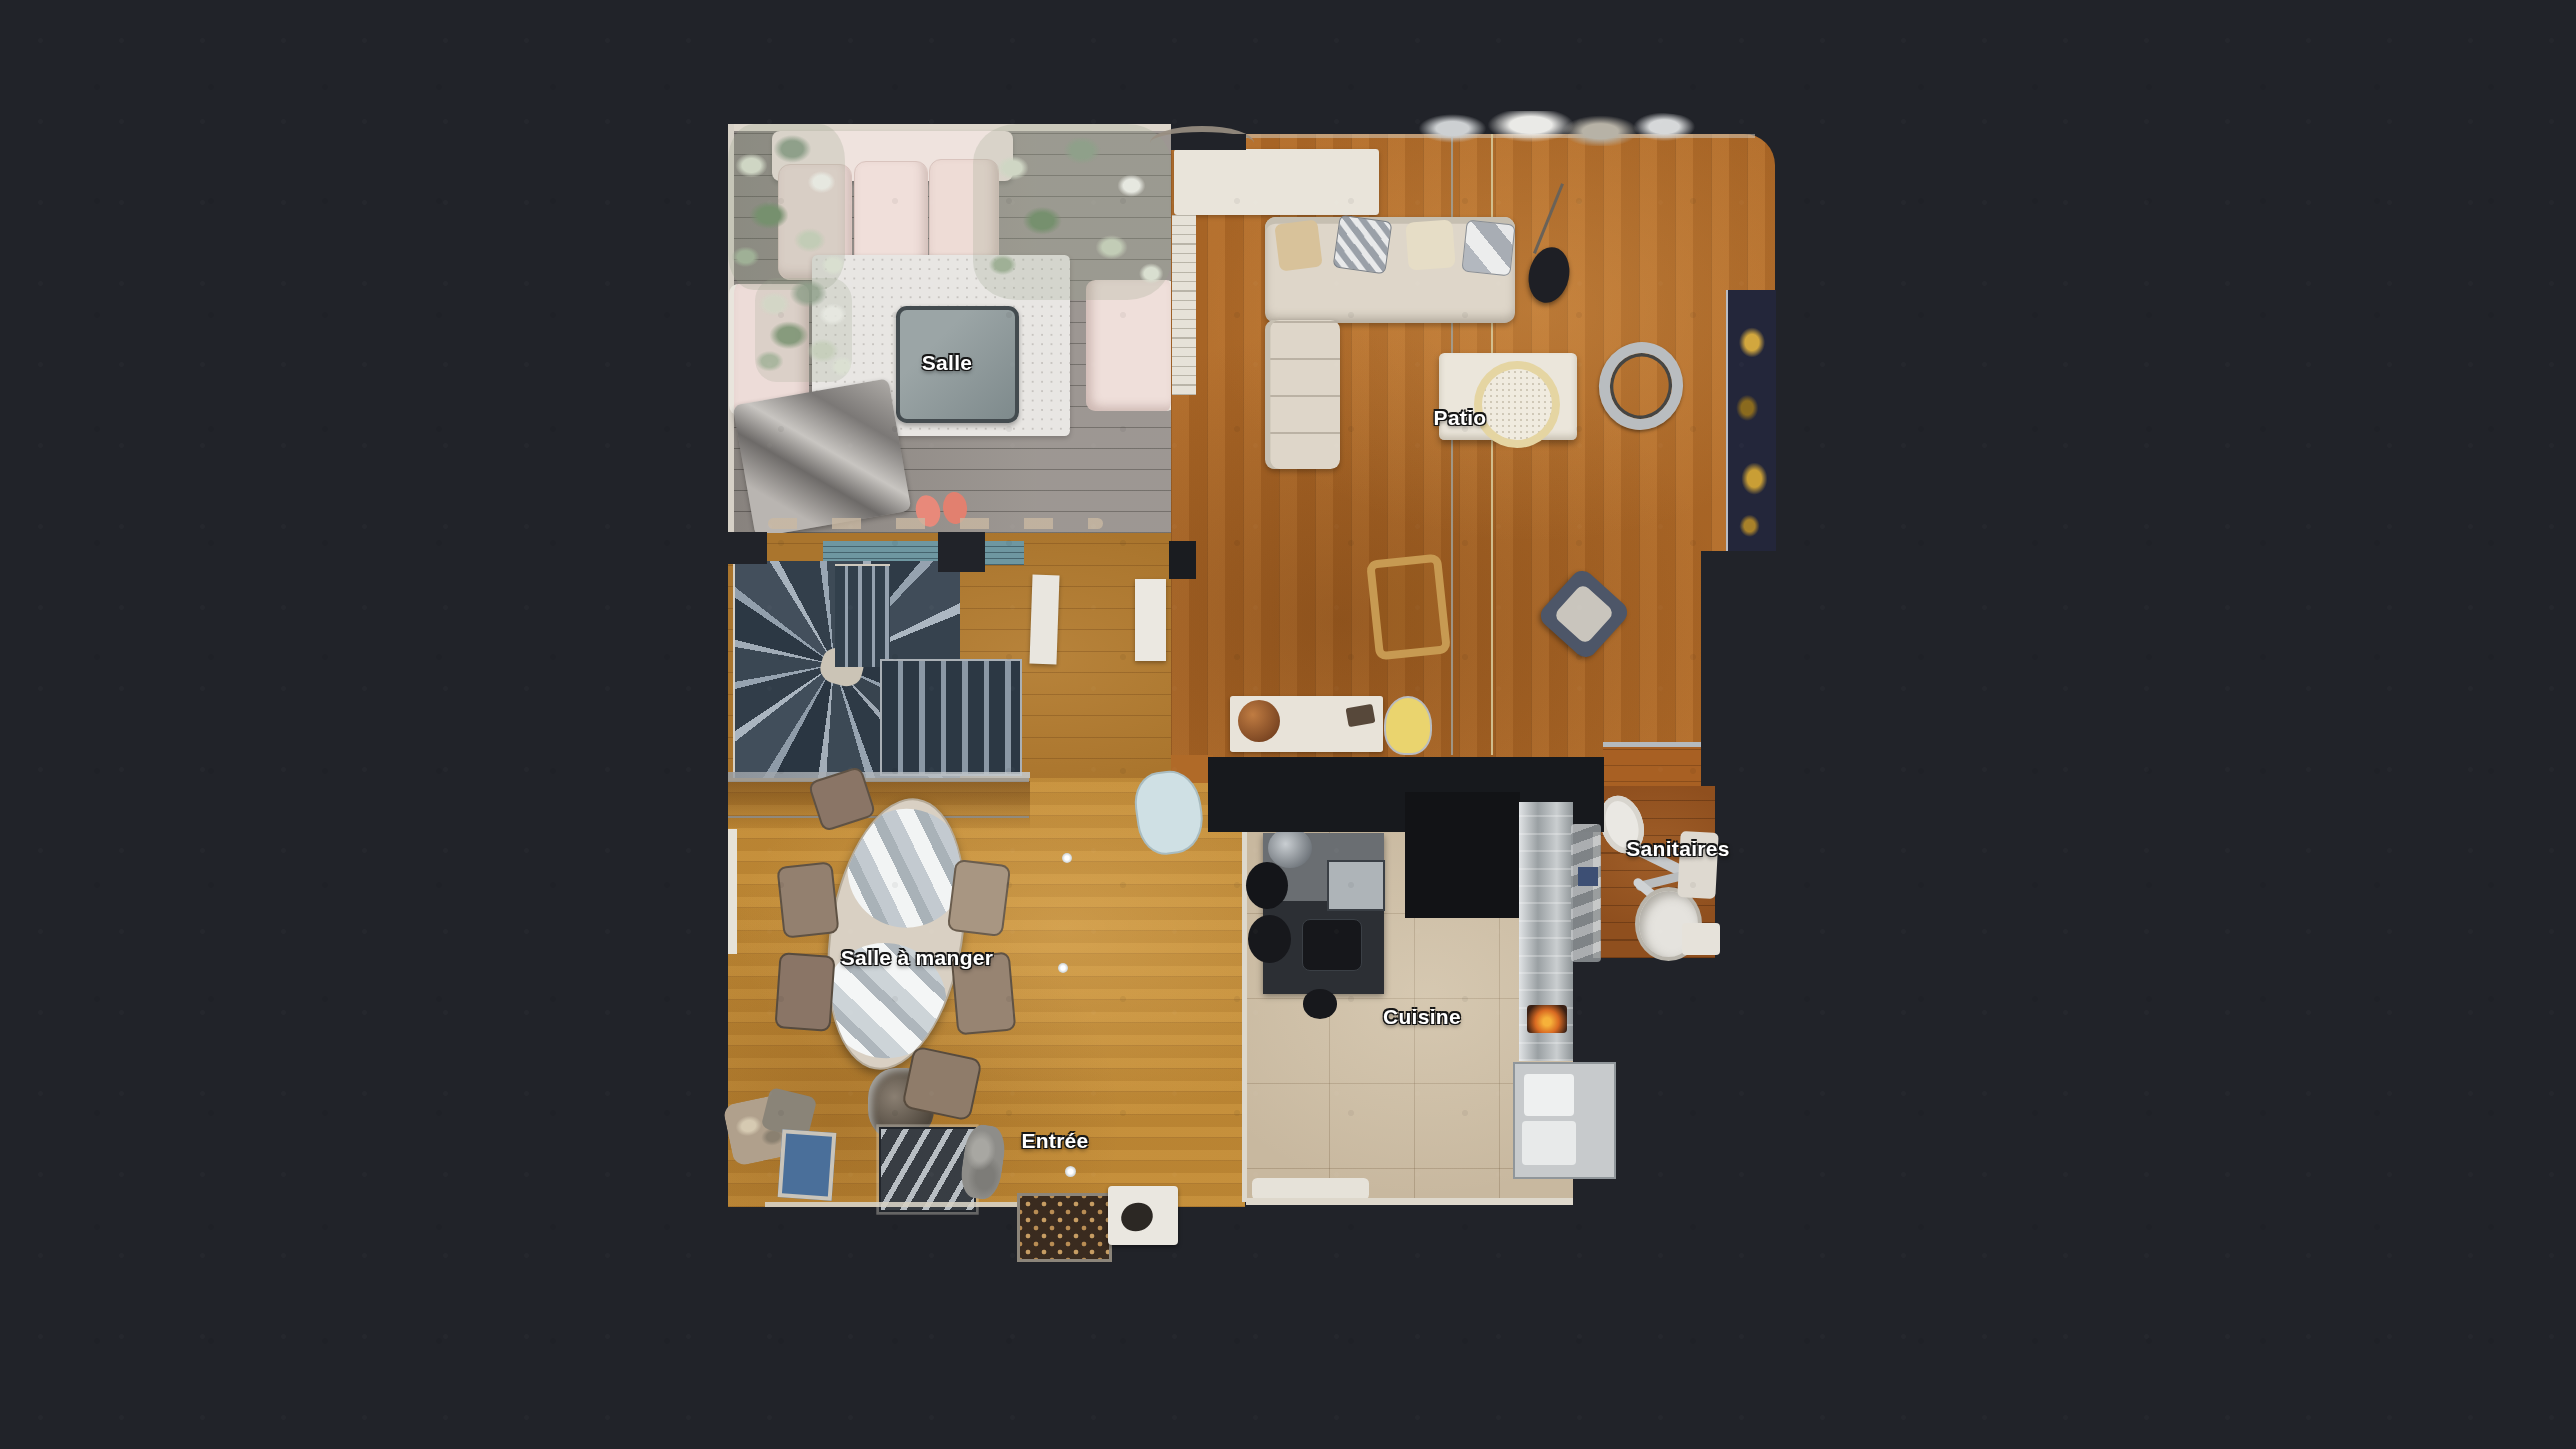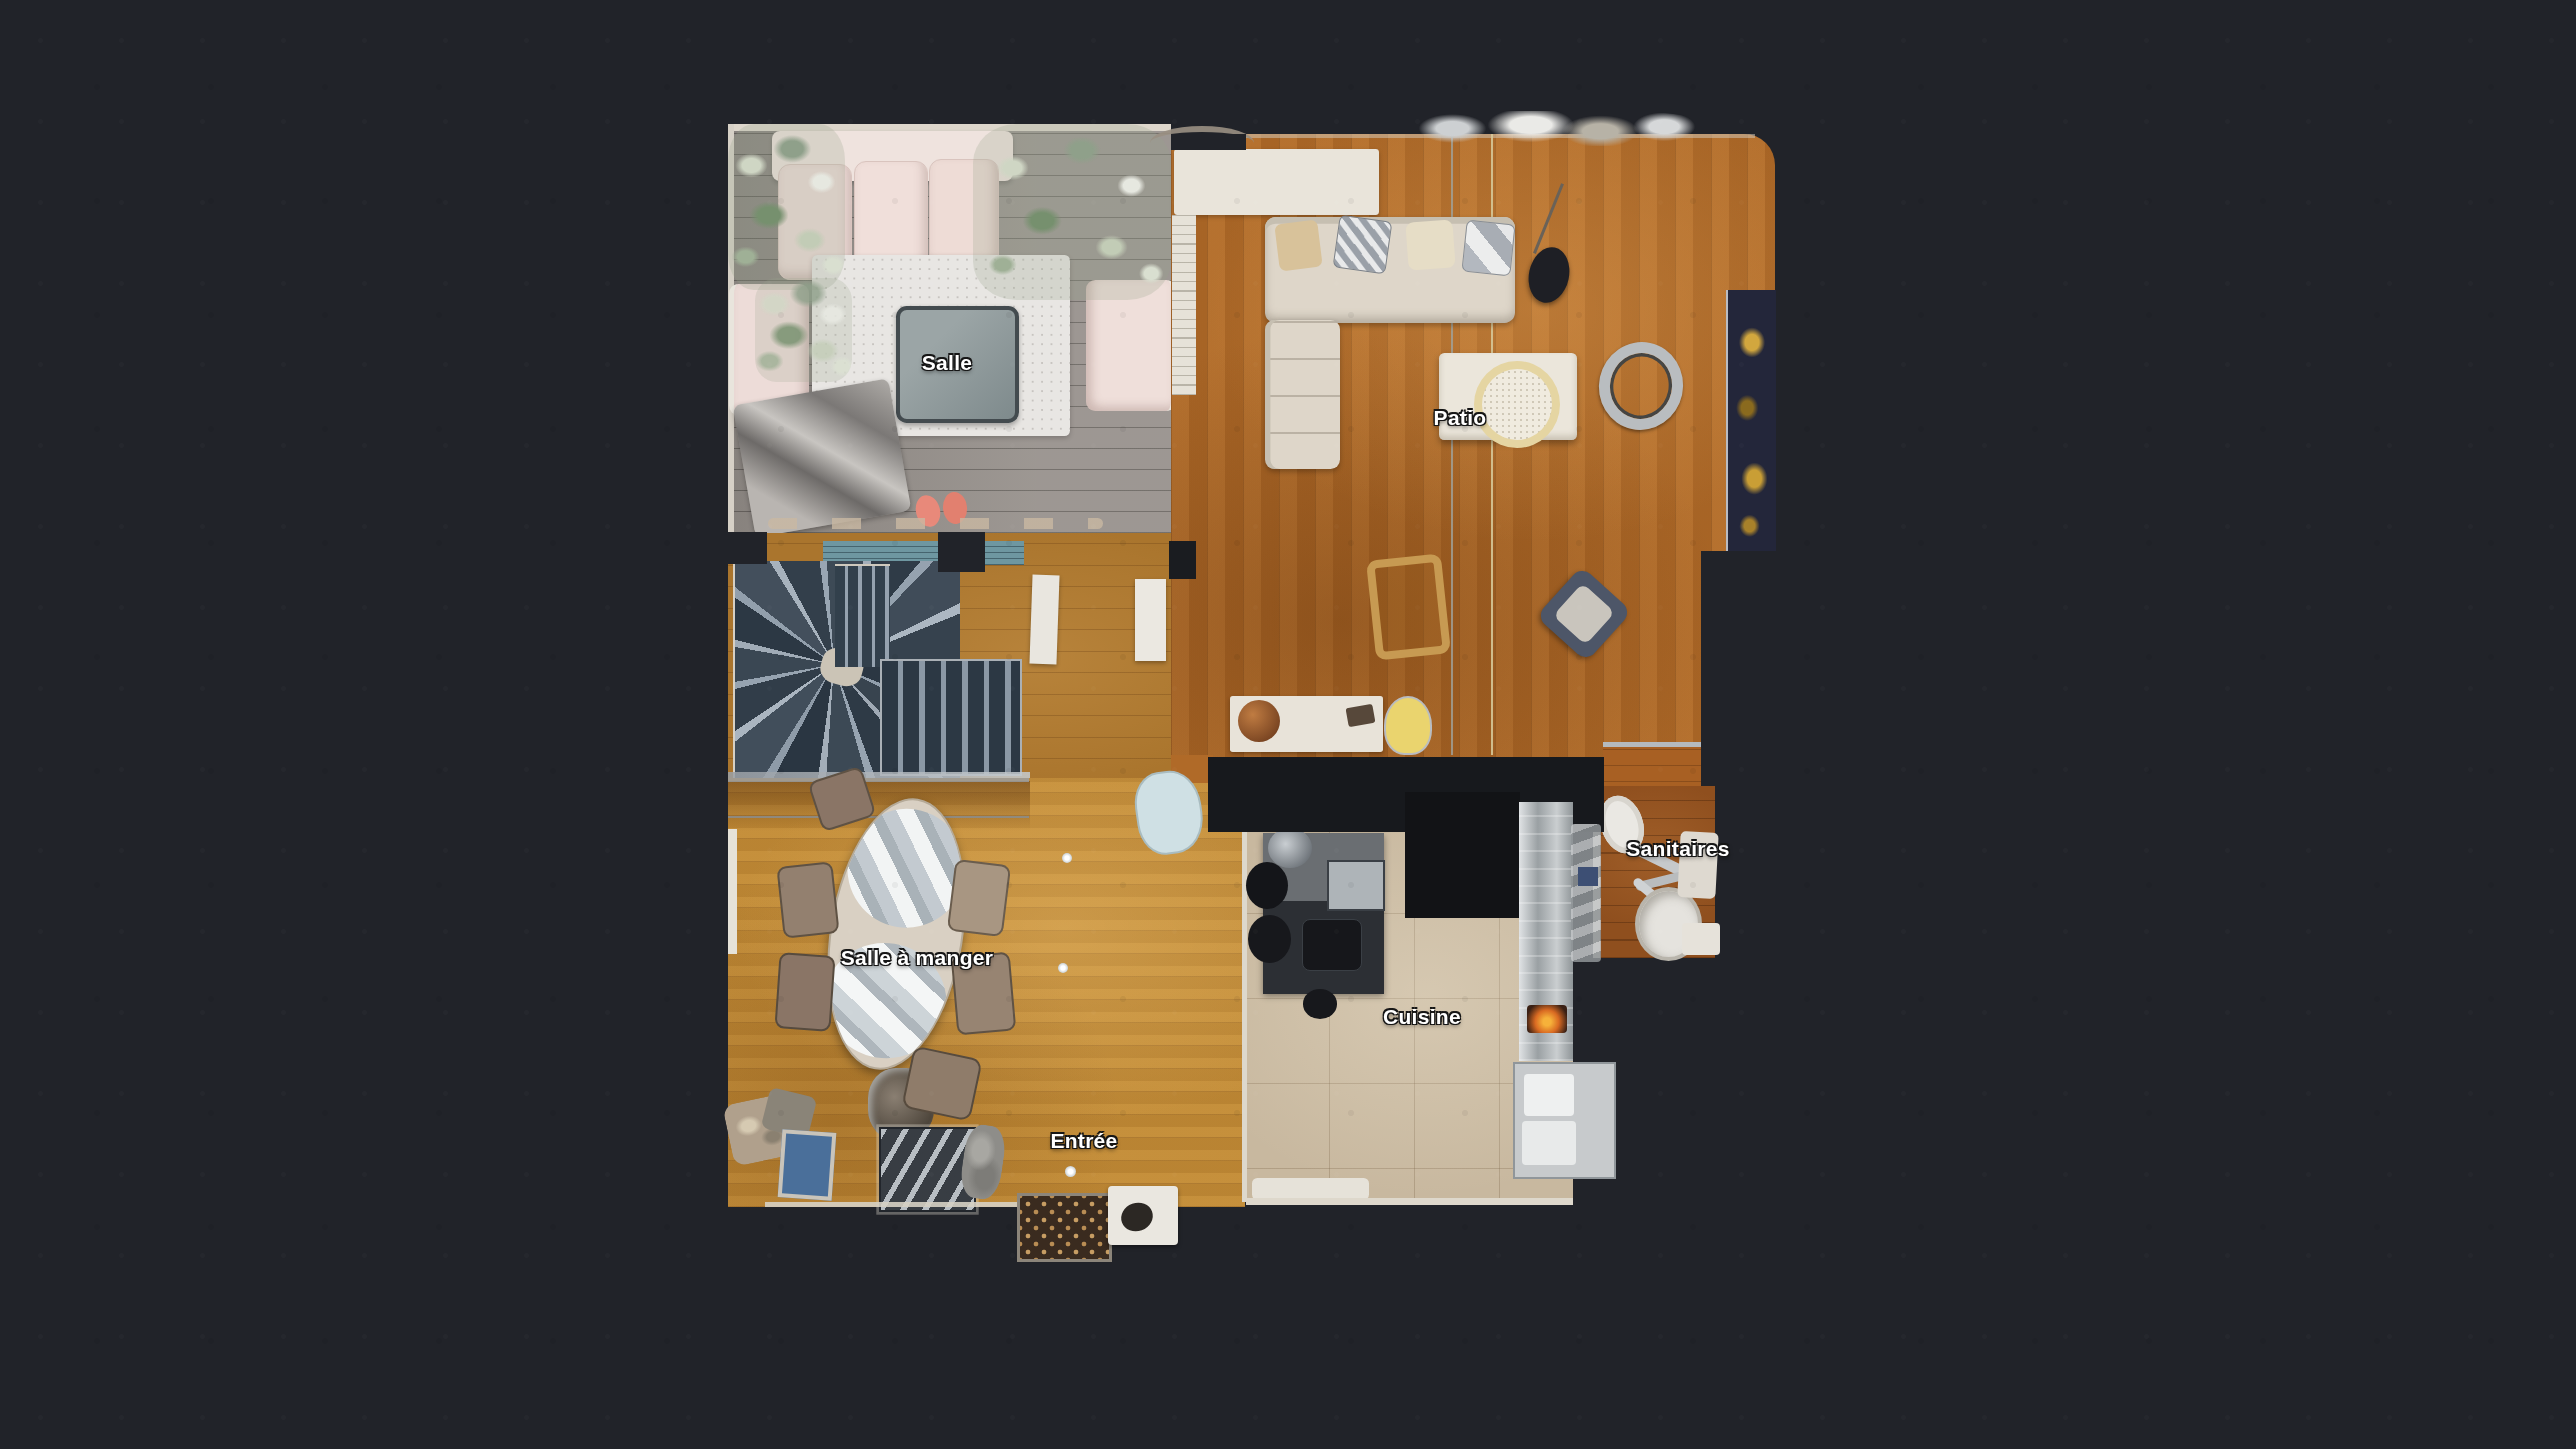--- a/index.html
+++ b/index.html
@@ -215,16 +215,16 @@
     <div class="abs" style="left:86px;top:46px;width:38px;height:66px;background:#ded9d0;border-radius:5.4px;transform:rotate(3deg);"></div>
     <div class="abs" style="left:89px;top:137px;width:38px;height:32px;background:#e6e2da;border-radius:4px;"></div>
   </div>
   <div class="abs" style="left:1571px;top:824px;width:29.5px;height:138px;background:repeating-linear-gradient(160deg,#c3c6c8 0 9.4px,#8f9497 9.4px 20px);opacity:.85;border-radius:4px;z-index:6;"></div>
   <div class="abs" style="left:1578px;top:867px;width:20px;height:19px;background:#3d4f74;z-index:7;"></div>
 
 <div class="rm-label" style="left: 947px; top: 362px;">Salle</div>
     <div class="rm-label" style="left: 1460px; top: 417px;">Patio</div>
     <div class="rm-label" style="left: 917px; top: 957px;">Salle à manger</div>
     <div class="rm-label" style="left: 1422px; top: 1016px;">Cuisine</div>
-    <div class="rm-label" style="left: 1084px; top: 1140px;">Entrée</div>
+    <div class="rm-label" style="left: 1055px; top: 1140px;">Entrée</div>
     <div class="rm-label" style="left: 1678px; top: 848px;">Sanitaires</div>
   </div>
 
 
 </body></html>

